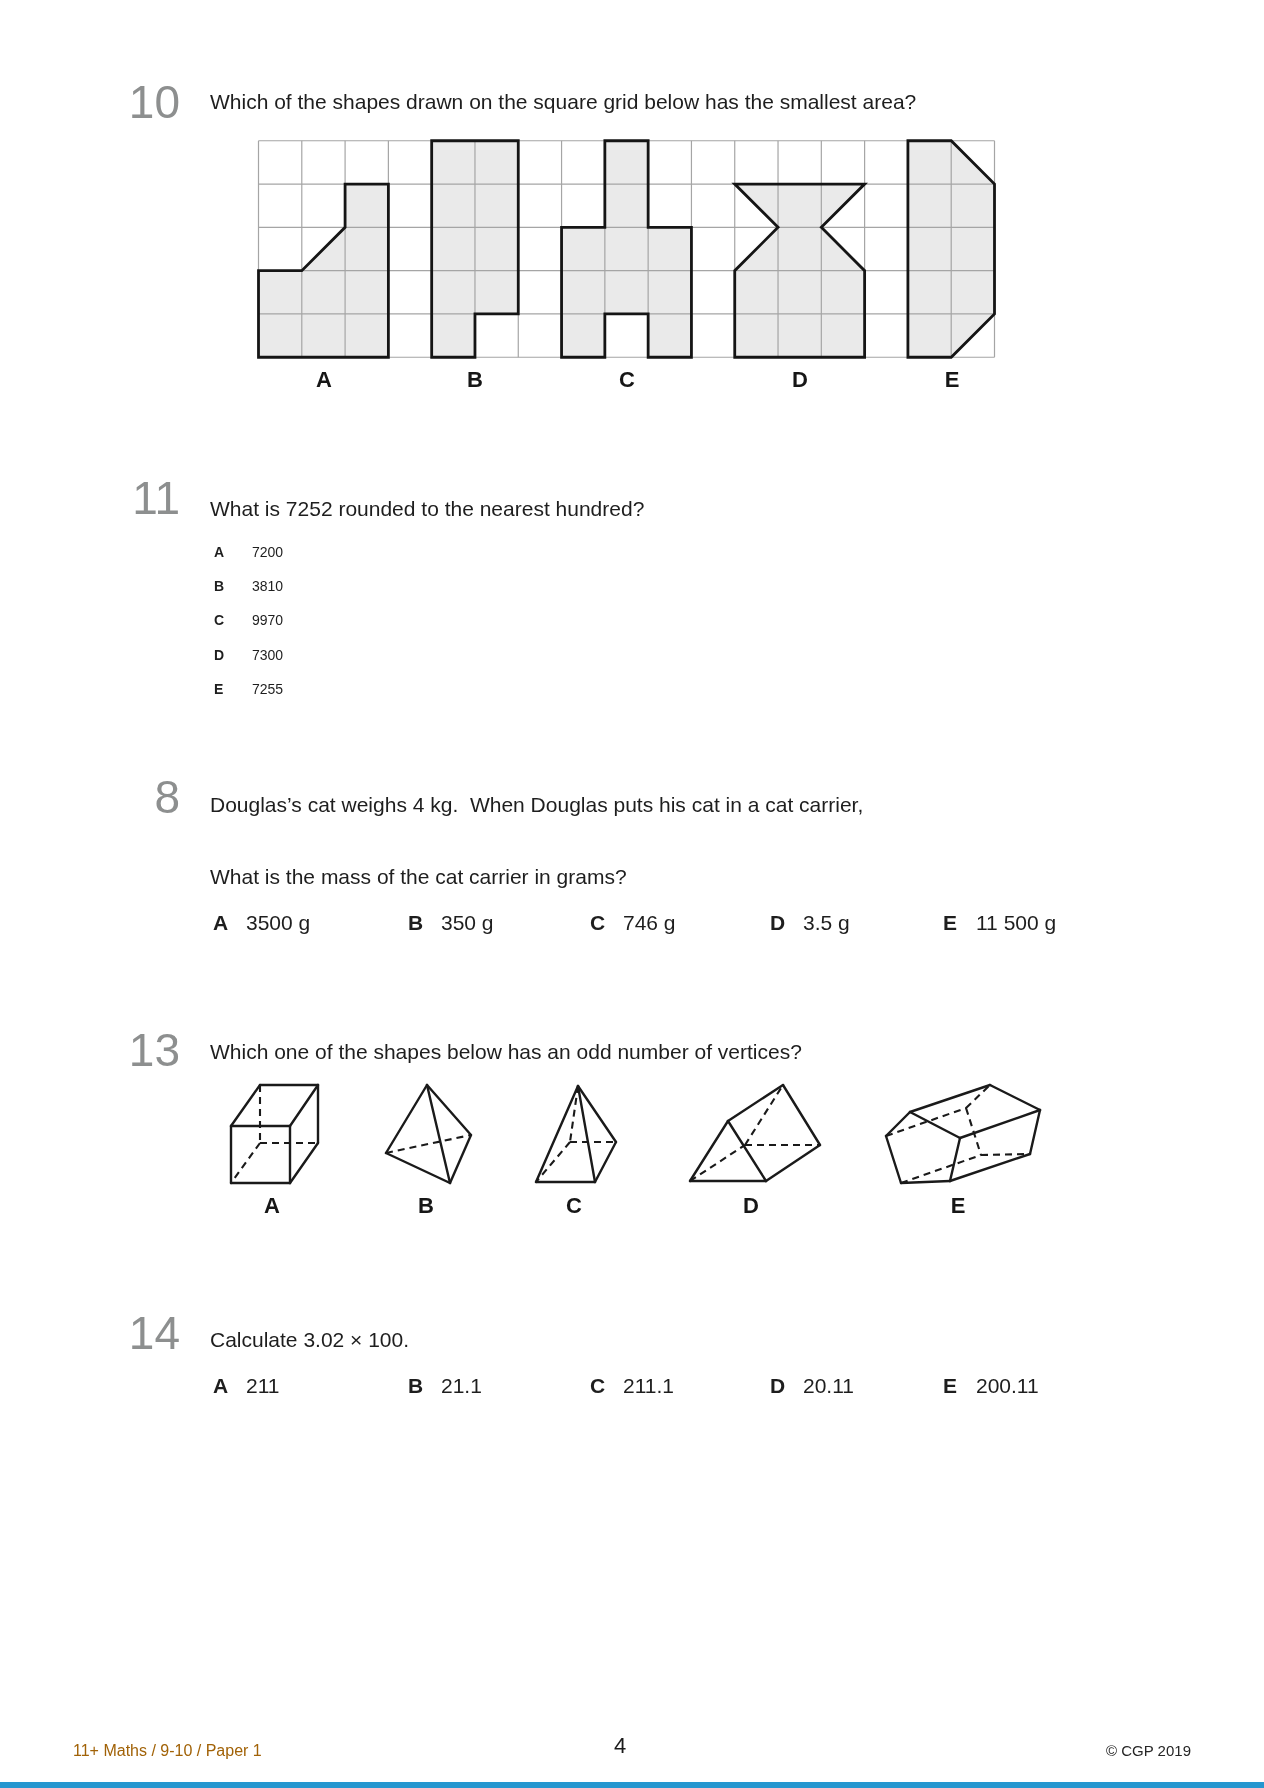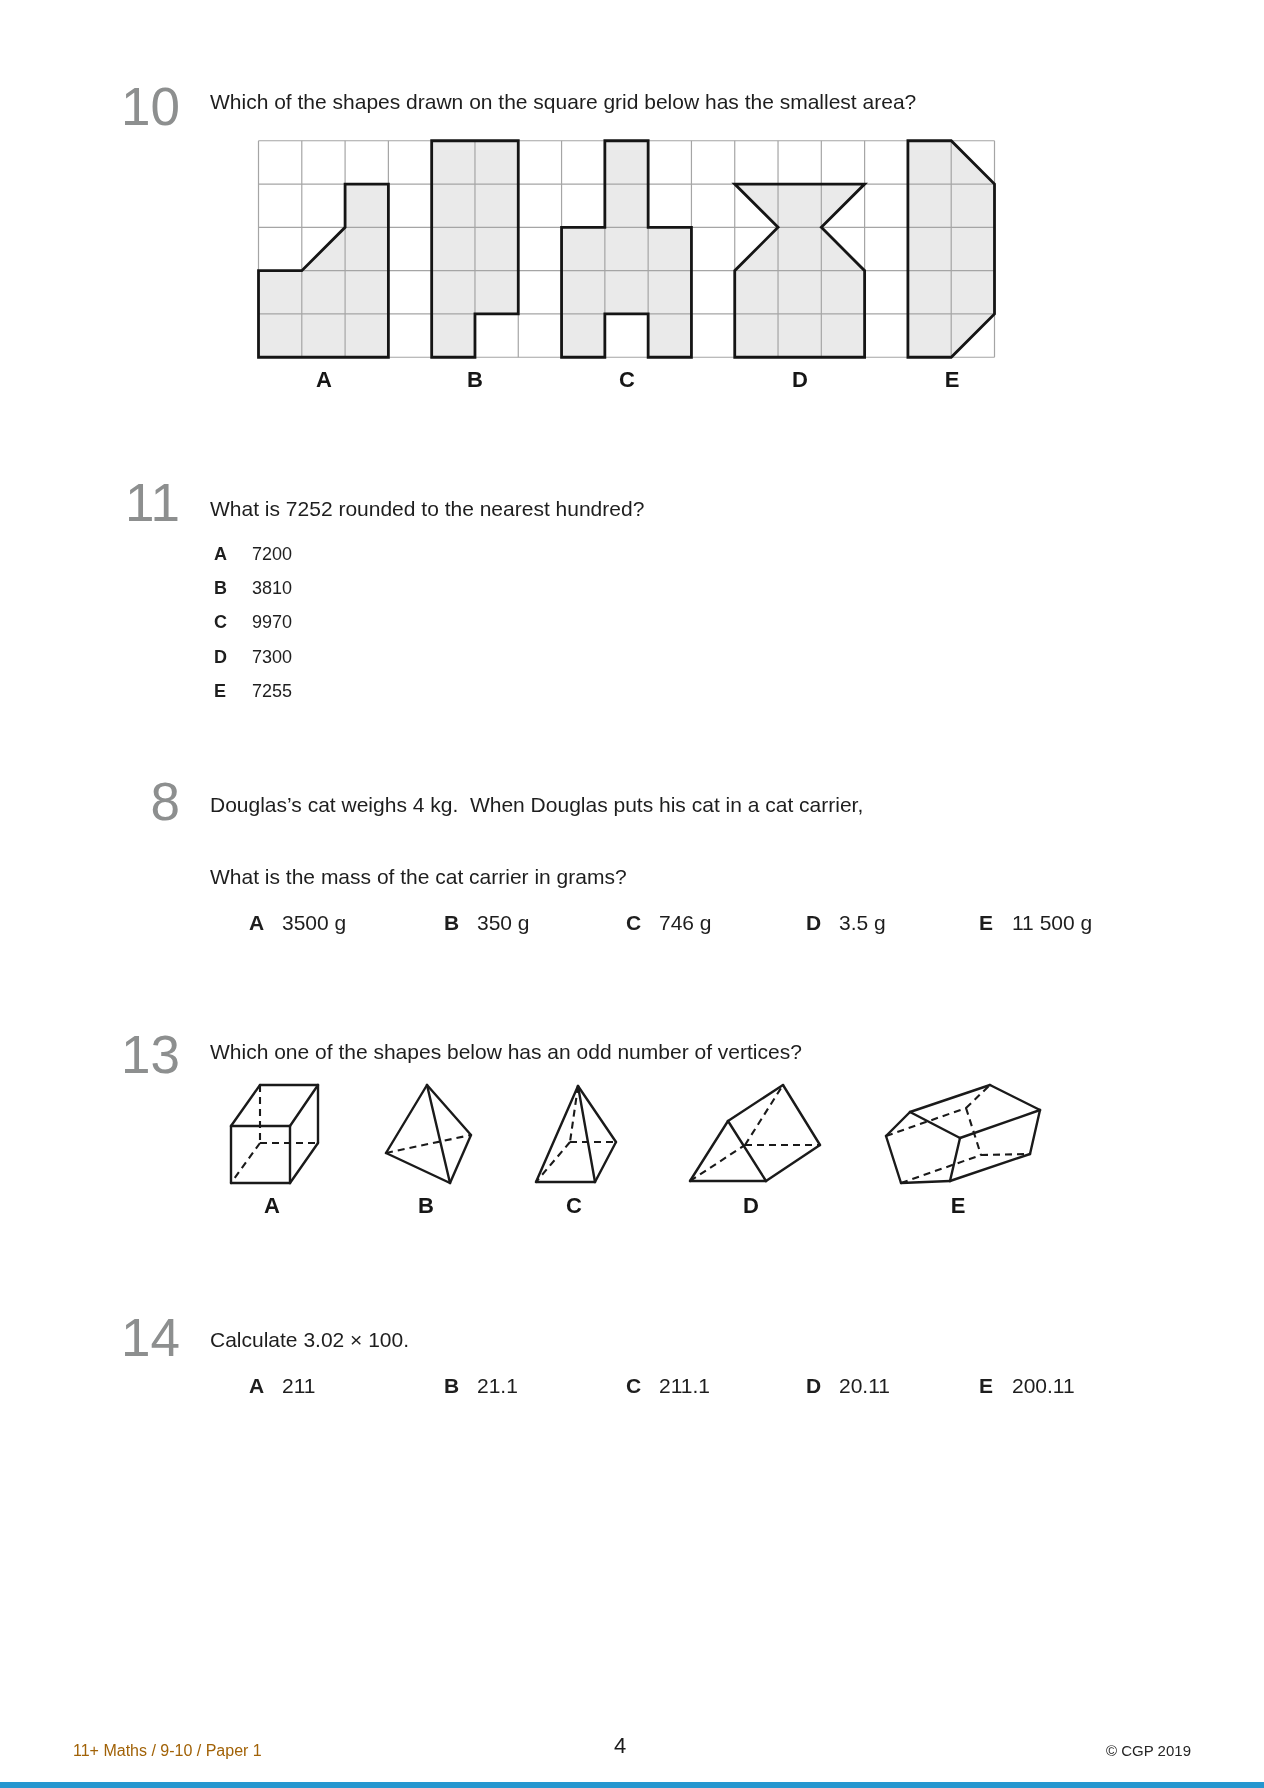--- a/index.html
+++ b/index.html
@@ -1,25 +1,25 @@
 <!DOCTYPE html>
 <html><head>
 <meta charset="utf-8">
 <style>
   html,body{margin:0;padding:0;background:#ffffff;}
   .page{position:relative;width:1264px;height:1788px;background:#ffffff;
         font-family:"Liberation Sans",sans-serif;color:#1e1e1e;overflow:hidden;}
   .qnum{position:absolute;left:96px;width:84px;text-align:right;
-        font-size:53px;line-height:1.16;color:#8d8f8f;font-weight:400;}
+        font-size:46px;line-height:1.16;color:#8d8f8f;font-weight:400;}
   .qtext{position:absolute;left:210px;font-size:21px;line-height:26px;white-space:pre;color:#1e1e1e;}
   .gridsvg{position:absolute;left:257px;top:139px;}
   .glabel{position:absolute;width:44px;text-align:center;font-weight:700;font-size:22px;color:#161616;}
-  .vopt{position:absolute;left:214px;font-size:18px;white-space:pre;}
+  .vopt{position:absolute;left:214px;font-size:14px;white-space:pre;}
   .vopt .l{display:inline-block;width:38px;font-weight:700;}
-  .hopt{position:absolute;font-size:21px;white-space:pre;margin-left:36px;}
+  .hopt{position:absolute;font-size:21px;white-space:pre;}
   .hopt .l{display:inline-block;width:33px;font-weight:700;}
   .shape3d{position:absolute;}
   .footer-left{position:absolute;left:73px;top:1742px;font-size:16px;color:#a16207;}
   .footer-page{position:absolute;left:560px;top:1733px;width:120px;text-align:center;font-size:22px;color:#1a1a1a;}
   .footer-right{position:absolute;right:73px;top:1742px;font-size:15px;color:#262626;text-align:right;}
   .bluebar{position:absolute;left:0;right:0;bottom:0;height:6px;}
 </style>
 </head>
 <body>
 

